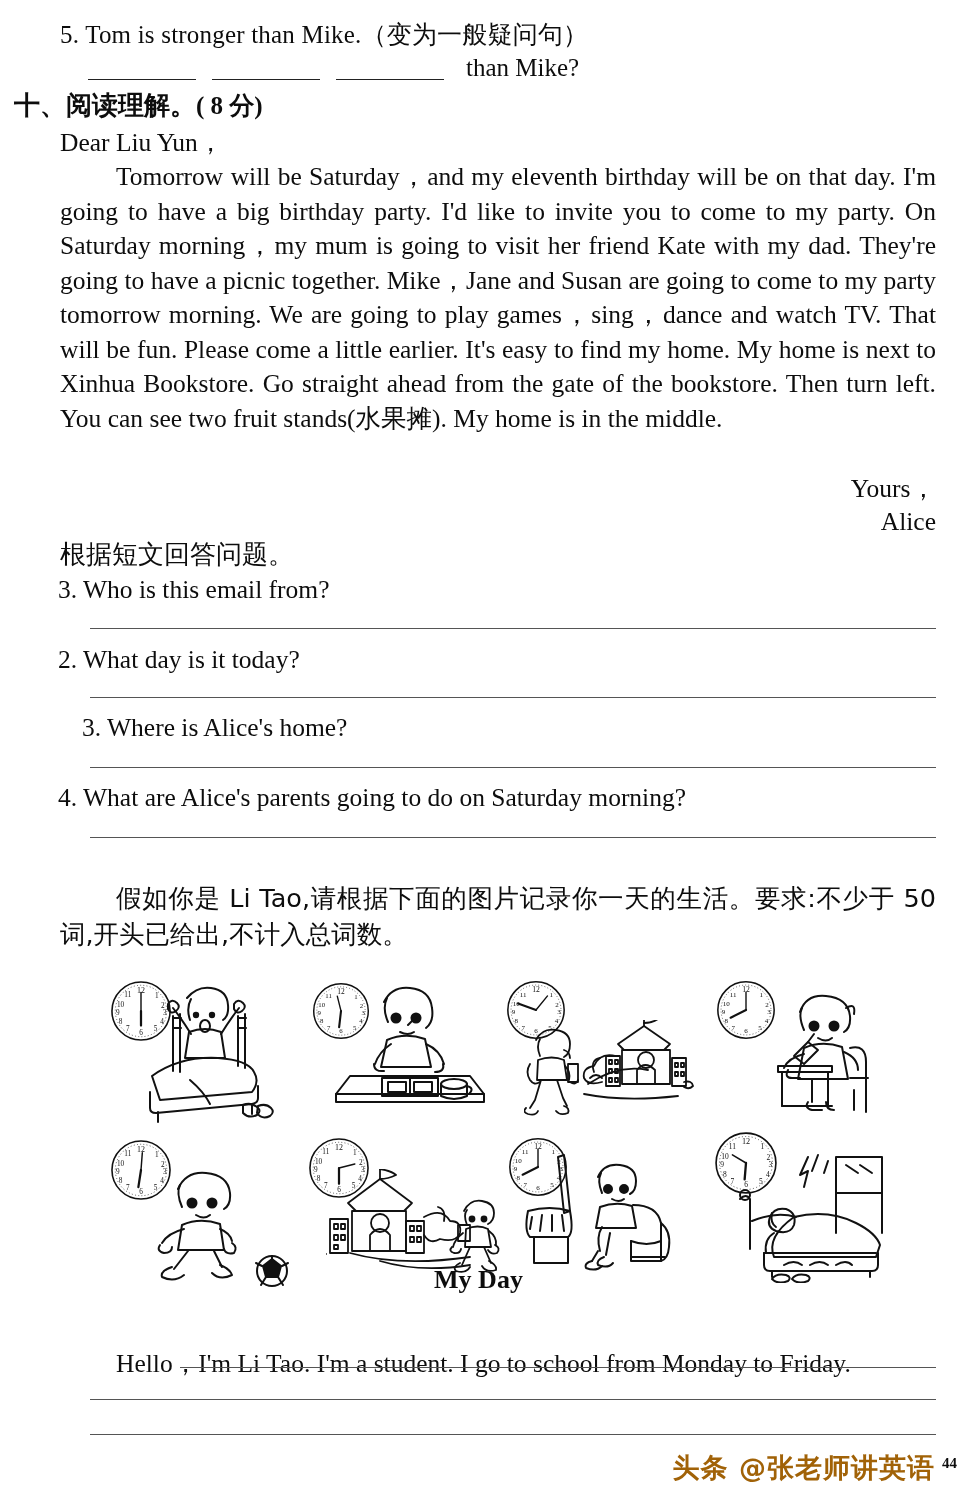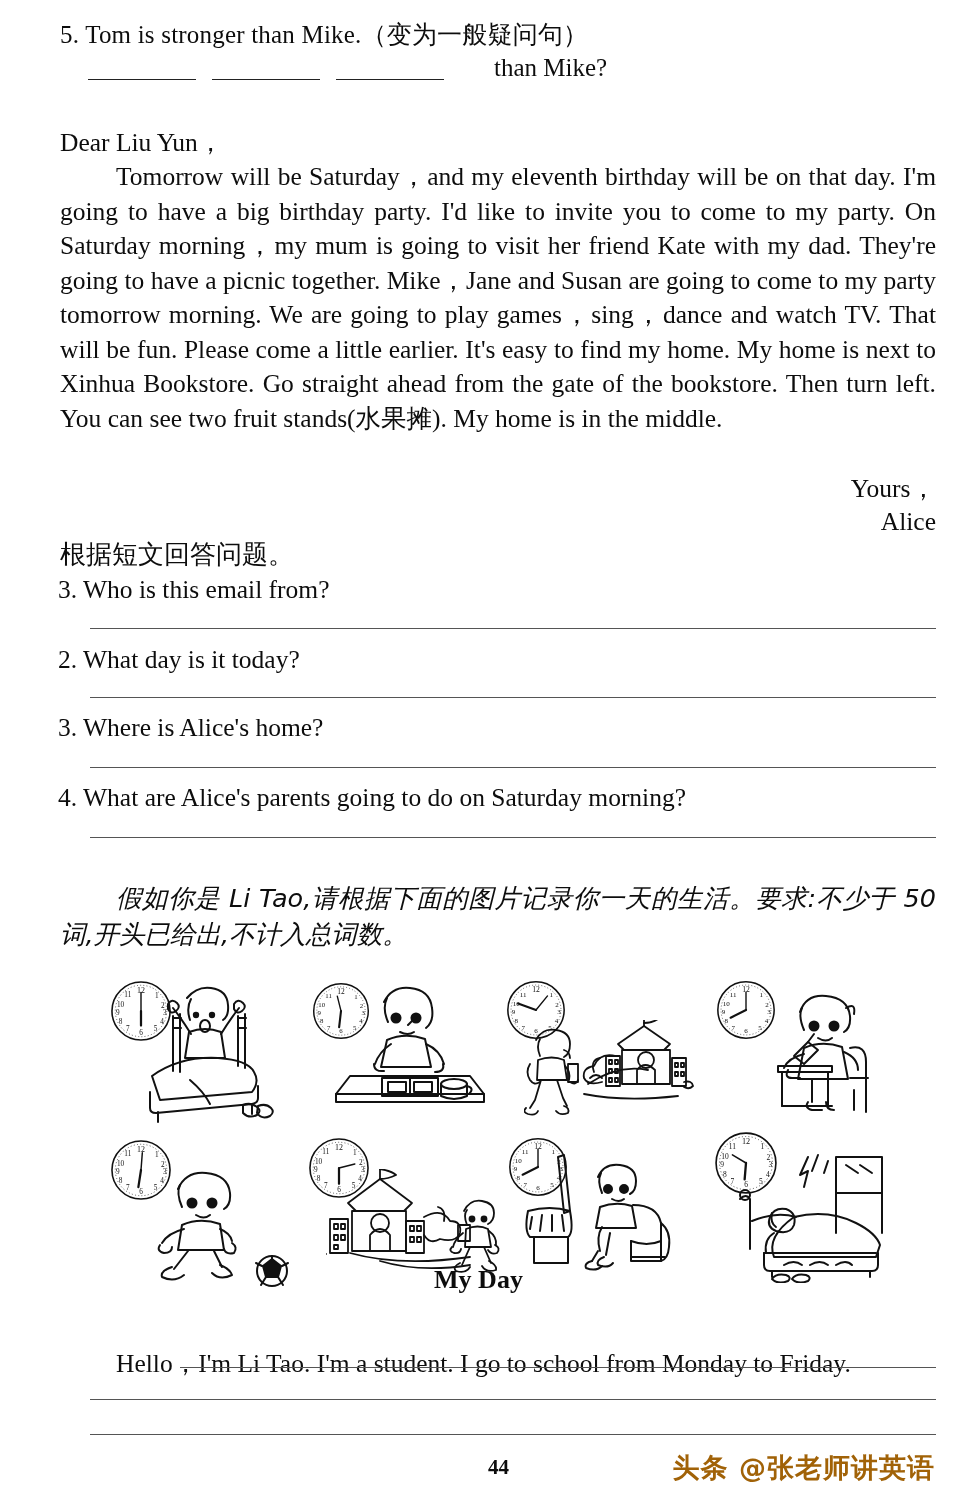--- a/index.html
+++ b/index.html
@@ -35,21 +35,21 @@
   }
   .blank-u {
     display: inline-block;
     border-bottom: 1.6px solid #222;
     height: 22px;
     margin-right: 16px;
   }
   .b1 { width: 108px; }
   .b2 { width: 108px; }
   .b3 { width: 108px; }
-  .than-mike { padding-left: 6px; position: relative; top: 2px; margin-left: 28px; }
+  .than-mike { padding-left: 6px; position: relative; top: 2px; }
 
   
   .sec-head {
     position: absolute;
     left: 14px;
     font-weight: bold;
     font-size: 26px;
     font-family: "DejaVu Sans", "Liberation Sans", sans-serif;
     letter-spacing: 0px;
     white-space: nowrap;
@@ -94,21 +94,21 @@
 
   
   .q {
     position: absolute;
     left: 58px;
     font-size: 25.5px;
     white-space: nowrap;
   }
   #q1 { top: 575px; }
   #q2 { top: 645px; }
-  #q3 { top: 713px; }
+  #q3 { top: 713px; margin-left: 24px; }
   #q4 { top: 783px; }
 
   .rule {
     position: absolute;
     left: 90px;
     width: 846px;
     border-top: 1.6px solid #555;
     height: 0;
   }
   #rule1 { top: 628px; }
@@ -119,21 +119,20 @@
   
   #write-instruction {
     position: absolute;
     left: 60px; top: 880px;
     width: 876px;
     font-size: 25.5px;
     line-height: 36px;
     text-indent: 56px;
     font-family: "DejaVu Sans", "Liberation Sans", sans-serif;
     text-align: justify;
-    font-style: italic;
   }
 
   
   .pic-grid {
     position: absolute;
     left: 100px; top: 955px;
     width: 800px;
     height: 310px;
   }
   .pic-row { display: flex; height: 155px; }
@@ -162,23 +161,23 @@
     margin-top: 48px;
   }
   #myday-rule0 { position: absolute; left: 180px; width: 756px; top: 1367px; border-top: 1.6px solid #555; }
   #myday-rule1 { position: absolute; left: 90px;  width: 846px; top: 1399px; border-top: 1.6px solid #555; }
   #myday-rule2 { position: absolute; left: 90px;  width: 846px; top: 1434px; border-top: 1.6px solid #555; }
 
   
   #page-number {
     position: absolute;
     left: 0; right: 0; top: 1455px;
-    text-align: center;
+    text-align: right;
     font-weight: bold;
-    font-size: 21px;
+    font-size: 15px;
     padding-left: 40px;
   }
   #watermark {
     position: absolute;
     right: 22px; top: 1450px;
     font-size: 27px;
     font-weight: bold;
     color: #a16207;
     font-family: "DejaVu Sans", "Liberation Sans", sans-serif;
     letter-spacing: 1px;
@@ -195,20 +194,23 @@
     <span>Tom is stronger than Mike.</span><span class="cn">（变为一般疑问句）</span>
   </div>
 
   <div class="q5-blanks">
     <span class="blank-u b1"></span>
     <span class="blank-u b2"></span>
     <span class="blank-u b3"></span>
     <span class="than-mike">than Mike?</span>
   </div>
 
+  <div class="sec-head" id="sec10">
+    <span>十、阅读理解。</span><span class="pts">( 8 分)</span>
+  </div>
 
   <div class="letter" id="letter-greeting">Dear Liu Yun，</div>
   <div class="letter" id="letter-body">Tomorrow will be Saturday，and my eleventh birthday will be on that day. I'm going to have a big birthday party. I'd like to invite you to come to my party. On Saturday morning，my mum is going to visit her friend Kate with my dad. They're going to have a picnic together. Mike，Jane and Susan are going to come to my party tomorrow morning. We are going to play games，sing，dance and watch TV. That will be fun. Please come a little earlier. It's easy to find my home. My home is next to Xinhua Bookstore. Go straight ahead from the gate of the bookstore. Then turn left. You can see two fruit stands(水果摊). My home is in the middle.</div>
   <div class="sign" id="sign-yours">Yours，</div>
   <div class="sign" id="sign-alice">Alice</div>
 
   <div id="read-instruction">根据短文回答问题。</div>
 
   <div class="q" id="q1">3. Who is this email from?</div>
   <div class="rule" id="rule1"></div>

